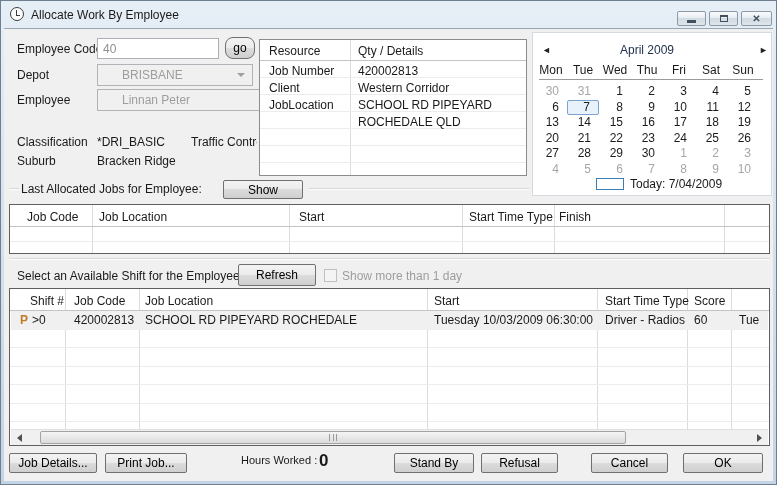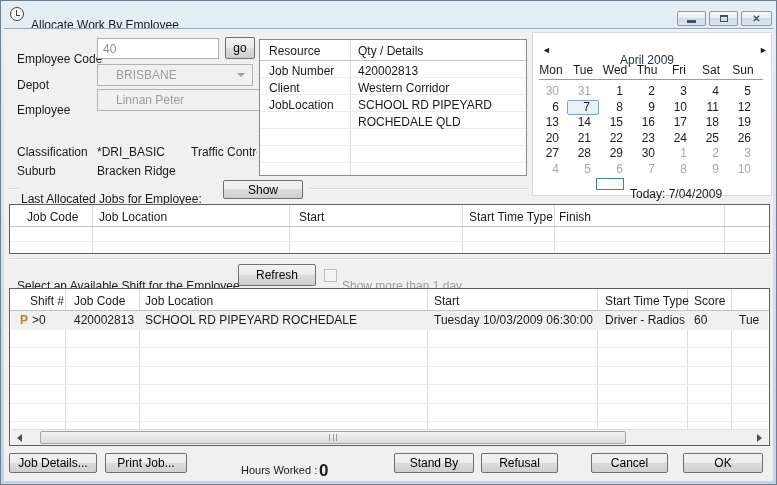--- a/index.html
+++ b/index.html
@@ -3,30 +3,30 @@
 <meta charset="utf-8">
 <style>
   html,body{margin:0;padding:0;background:#fff;}
   *{box-sizing:border-box;}
   .window{position:relative;width:777px;height:485px;font-family:"Liberation Sans",sans-serif;
     font-size:12px;color:#1a1a1a;background:linear-gradient(#e6eef6,#c3d4e4);
     border:1px solid #6d7f91;overflow:hidden;}
   .client{position:absolute;left:3px;top:27px;right:3px;bottom:3px;background:#f0f0f0;
     border-top:1px solid #96a7b8;}
   .abs{position:absolute;}
-  .lbl{position:absolute;white-space:nowrap;margin-top:10px;}
+  .lbl{position:absolute;white-space:nowrap;}
   .gray{color:#9d9d9d;}
   .btn{position:absolute;display:flex;align-items:center;justify-content:center;
-    border:1px solid #707070;border-radius:2px;white-space:nowrap;
+    border:1px solid #707070;border-radius:8px;white-space:nowrap;
     background:linear-gradient(to bottom,#f3f3f3 0%,#ebebeb 49%,#dcdcdc 50%,#cfcfcf 100%);
     color:#000;}
   .input{position:absolute;display:flex;align-items:center;background:#fff;
     border:1px solid #aab0b5;padding:0 5px;color:#8f8f8f;}
   .combo{position:absolute;display:flex;align-items:center;background:#f0f0f0;
-    border:1px solid #b0b4b9;padding:0 18px;color:#9d9d9d;}
+    border:1px solid #b0b4b9;padding:0 24px;color:#9d9d9d;}
   .combo .arr{position:absolute;right:7px;top:50%;margin-top:-2px;width:0;height:0;
     border-left:4px solid transparent;border-right:4px solid transparent;border-top:4px solid #9aa0a5;}
   .panel-white{position:absolute;background:#fff;}
   .tb{position:absolute;background:#fff;border:1px solid #6e6e6e;}
   .vline{position:absolute;top:0;width:1px;background:#dcdcdc;}
   .hline{position:absolute;left:0;right:0;height:1px;background:#c4c4c4;}
   .etch{position:absolute;height:2px;border-top:1px solid #d8d8d8;border-bottom:1px solid #fdfdfd;}
   .rows{position:absolute;left:0;right:0;
     background:repeating-linear-gradient(to bottom,transparent 0,transparent 17.5px,#ececec 17.5px,#ececec 18.5px);}
   .rows17{position:absolute;left:0;right:0;

